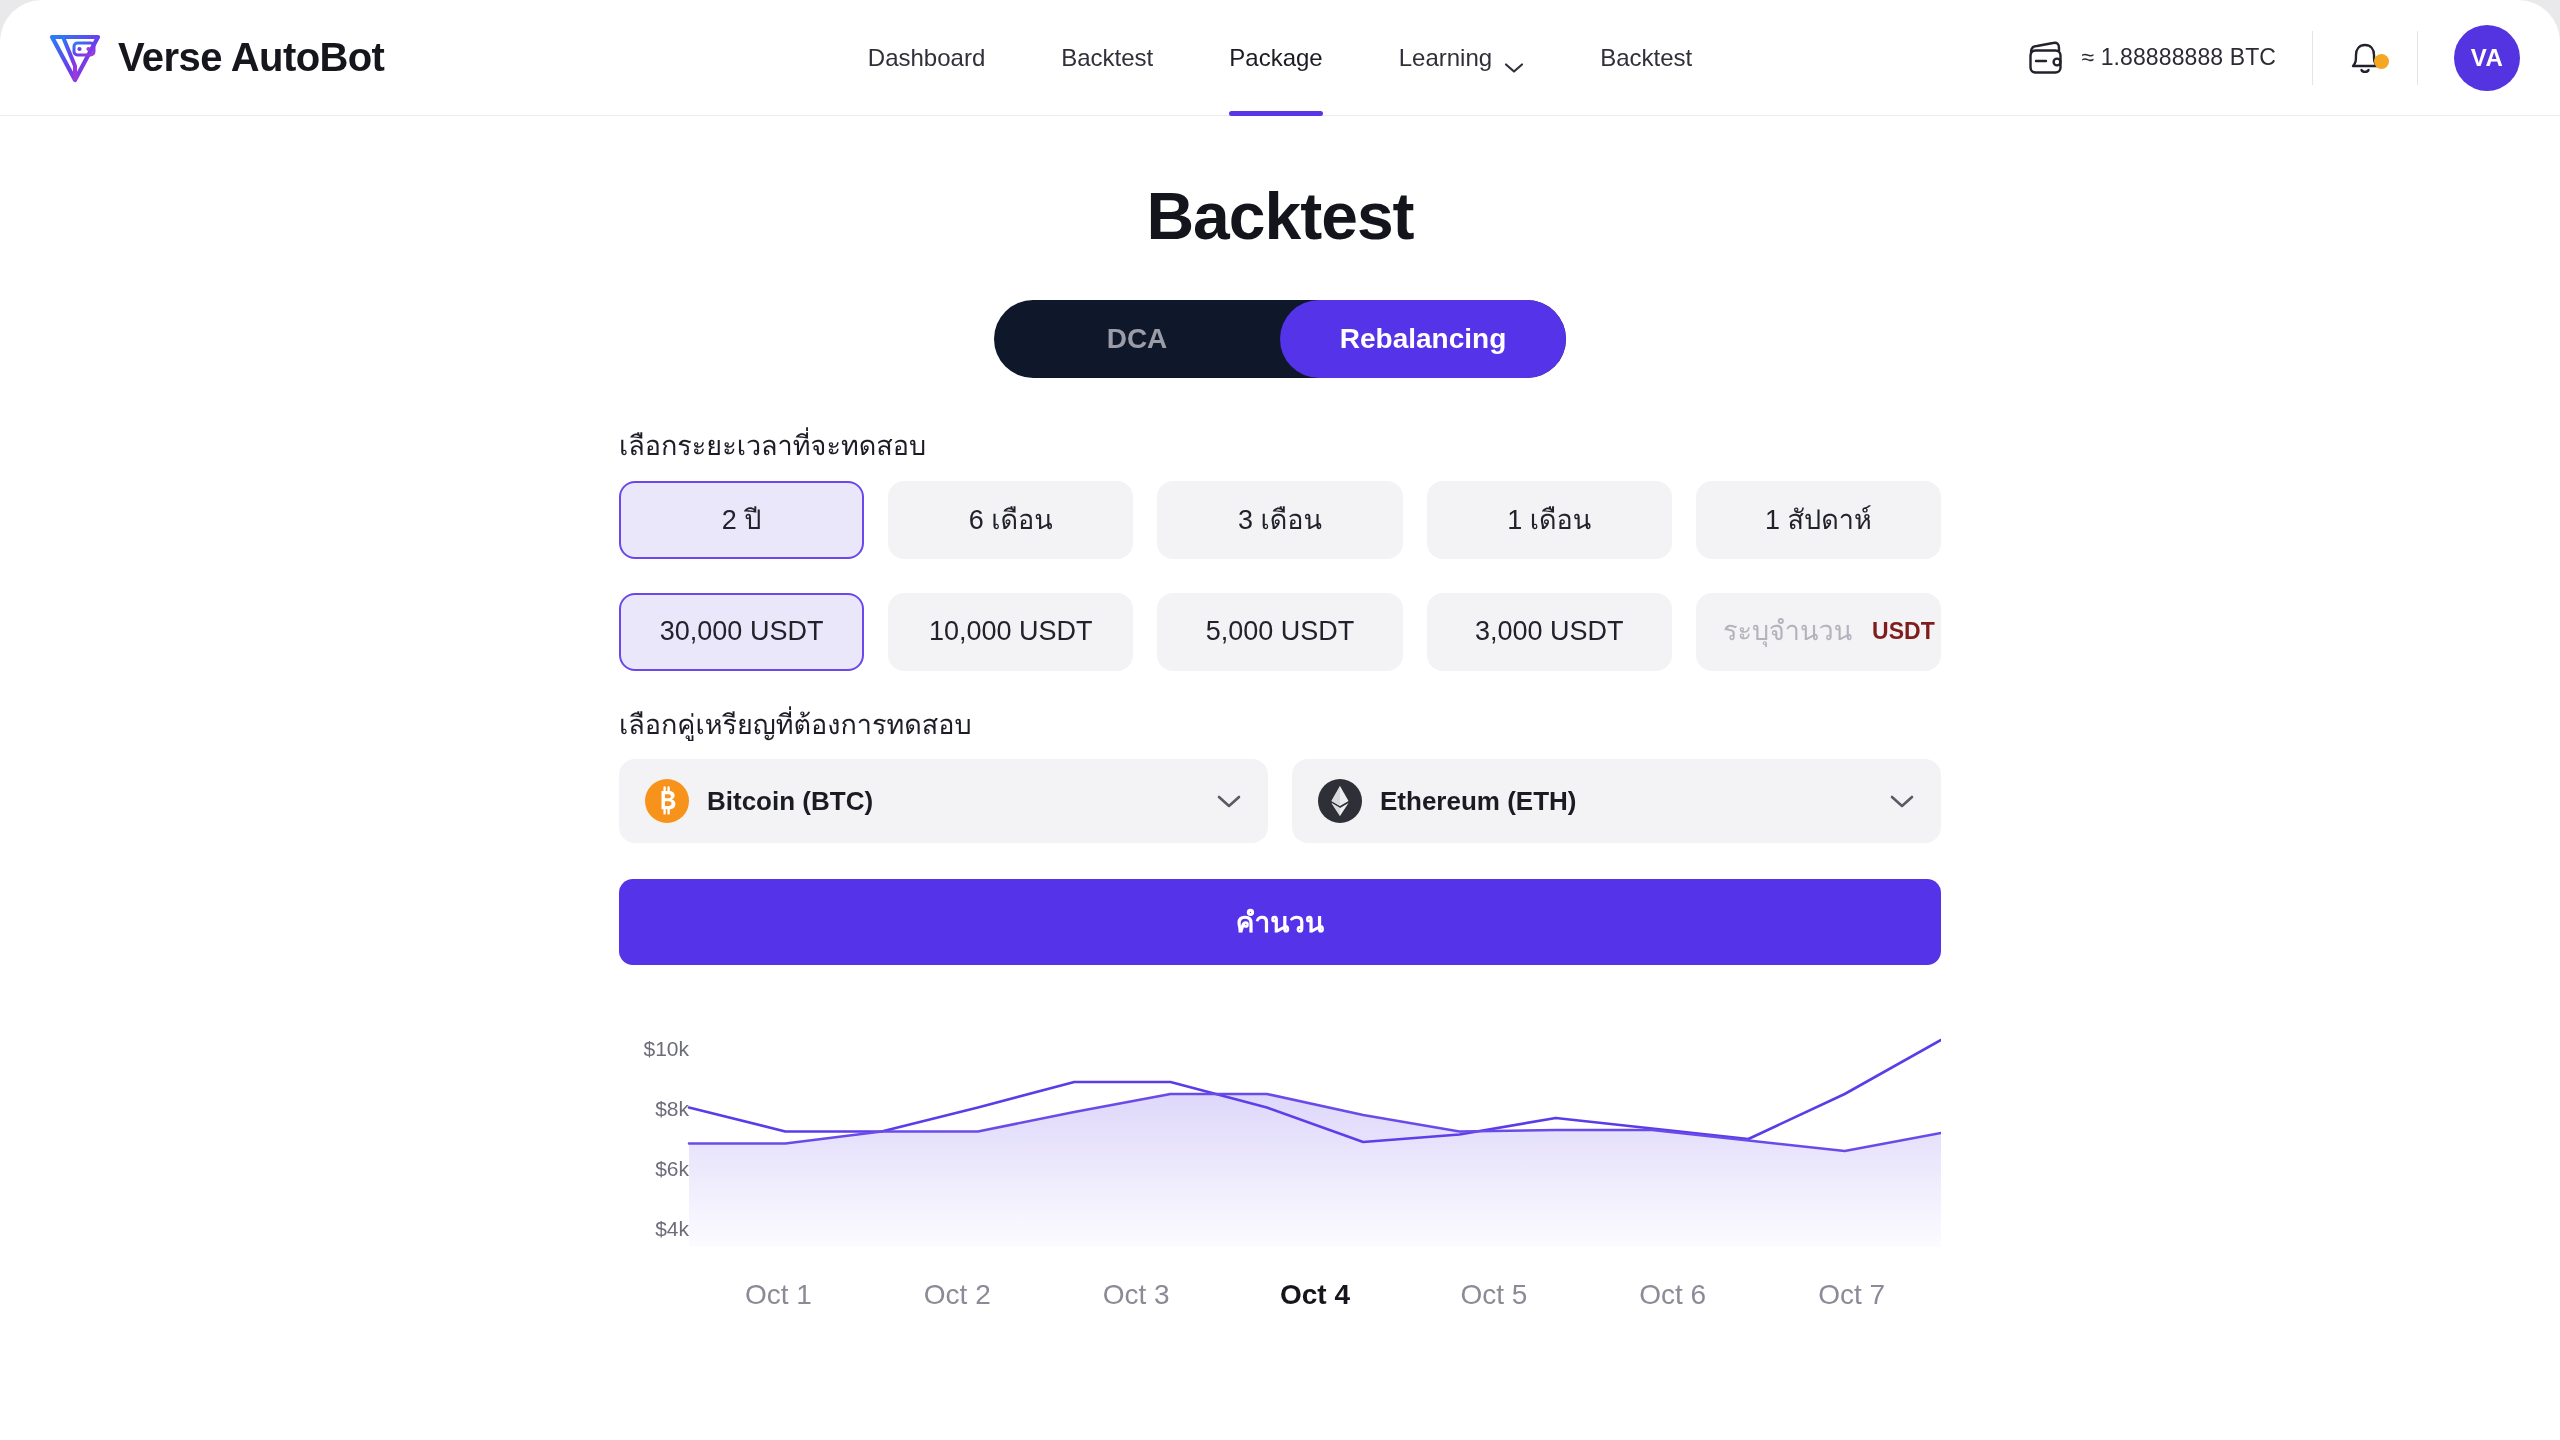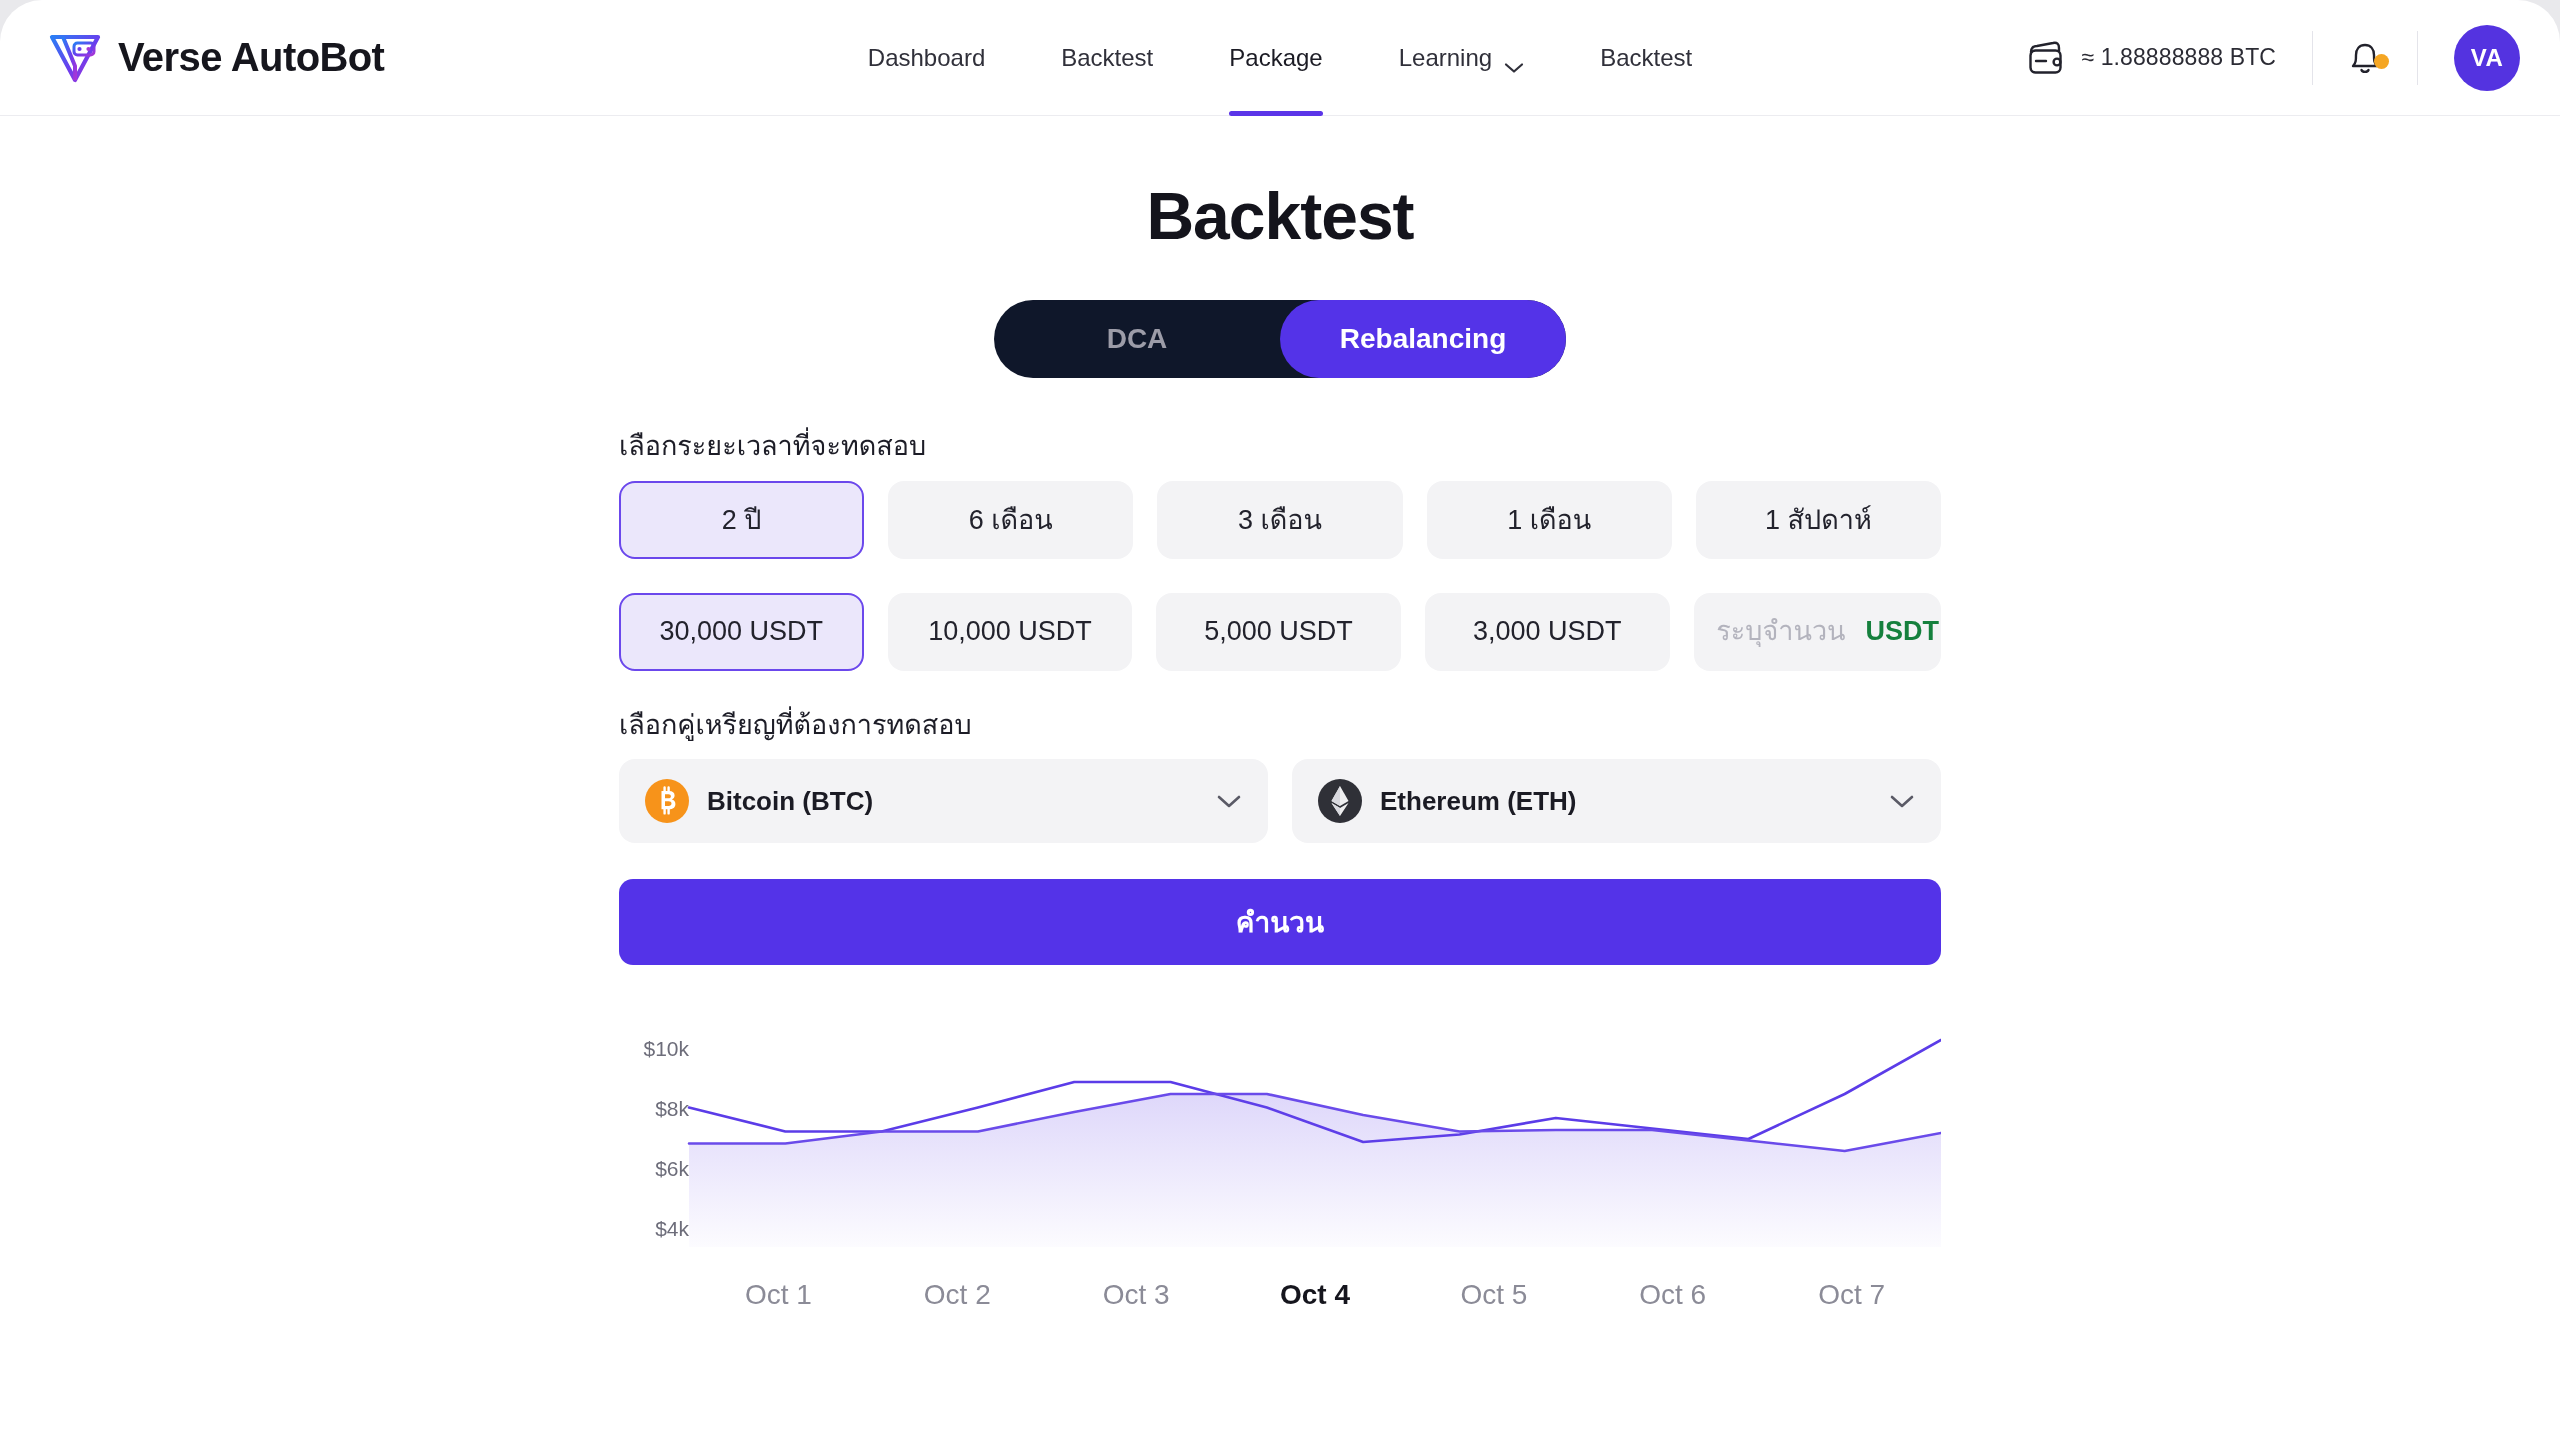--- a/index.html
+++ b/index.html
@@ -232,21 +232,21 @@
     border: none;
     background: transparent;
     font-family: inherit;
     font-size: 27px;
     color: #22222c;
     width: 150px;
     text-align: right;
     outline: none;
   }
   .opt-input::placeholder { color: #b3b3bd; }
-  .opt-suffix { font-size: 27px; color: #15803d; font-weight: bold; }
+  .opt-suffix { font-size: 23px; color: #7f1d1d; font-weight: bold; }
 
   .pair-row {
     display: flex;
     gap: 24px;
     margin-bottom: 36px;
   }
   .pair-select {
     flex: 1 1 0;
     height: 84px;
     border-radius: 16px;

